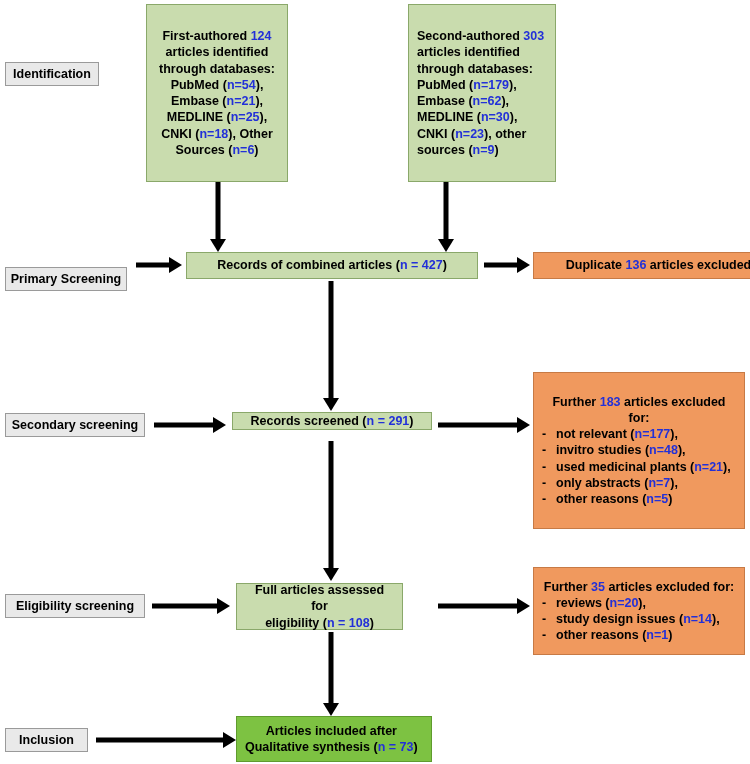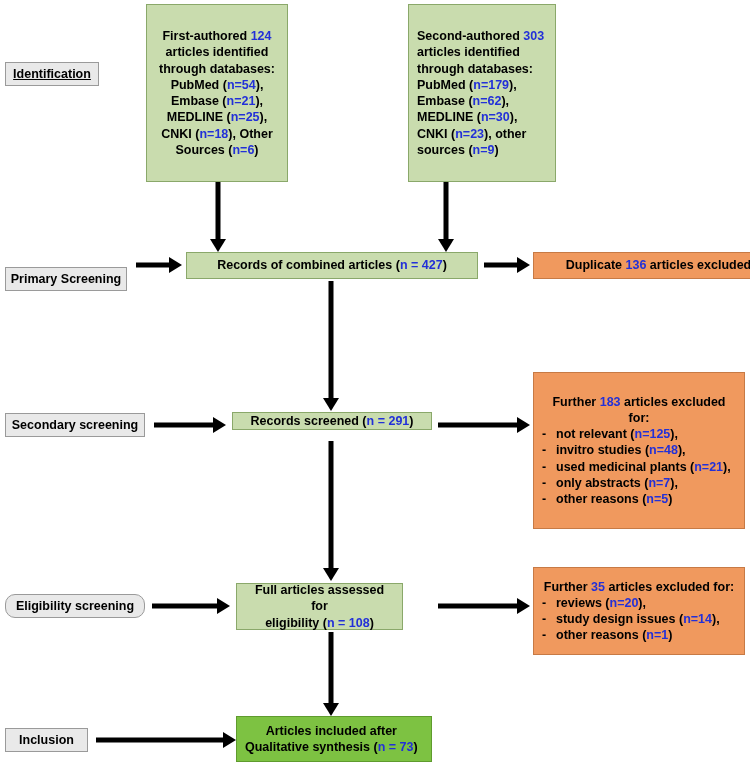--- a/index.html
+++ b/index.html
@@ -131,33 +131,33 @@
     border-left: 8px solid transparent;
     border-right: 8px solid transparent;
     border-top: 13px solid #000;
   }
 </style>
 </head>
 <body>
 
 <div id="canvas">
 
-  <div class="node stage" style="left:5px; top:62px; width:94px; height:24px;text-decoration:underline;">
+  <div class="node stage" style="left:5px; top:62px; width:94px; height:24px;">
     <span>Identification</span>
   </div>
 
   <div class="node stage" style="left:5px; top:253px; width:122px; height:24px;margin-top:14px;">
     <span>Primary Screening</span>
   </div>
 
   <div class="node stage" style="left:5px; top:413px; width:140px; height:24px;">
     <span>Secondary screening</span>
   </div>
 
-  <div class="node stage" style="left:5px; top:594px; width:140px; height:24px;border-radius:10px;">
+  <div class="node stage" style="left:5px; top:594px; width:140px; height:24px;">
     <span>Eligibility screening</span>
   </div>
 
   <div class="node stage" style="left:5px; top:728px; width:83px; height:24px;">
     <span>Inclusion</span>
   </div>
 
   <div class="node green center" style="left:146px; top:4px; width:142px; height:178px;">
     <div>
         <div><span>First-authored </span><span class="n">124</span></div>
@@ -238,21 +238,21 @@
   </div>
 
   <div class="node orange" style="left:533px; top:372px; width:212px; height:157px;">
     <div class="head">
         <div><span>Further </span><span class="n">183</span><span>  articles excluded</span></div>
         <div><span>for:</span></div>
       </div>
     <ul>
         <li>
           <span class="dash">-</span>
-          <div><span>not relevant (</span><span class="n">n=125</span><span>),</span></div>
+          <div><span>not relevant (</span><span class="n">n=177</span><span>),</span></div>
         </li>
         <li>
           <span class="dash">-</span>
           <div><span>invitro studies (</span><span class="n">n=48</span><span>),</span></div>
         </li>
         <li>
           <span class="dash">-</span>
           <div><span>used medicinal plants (</span><span class="n">n=21</span><span>),</span></div>
         </li>
         <li>

